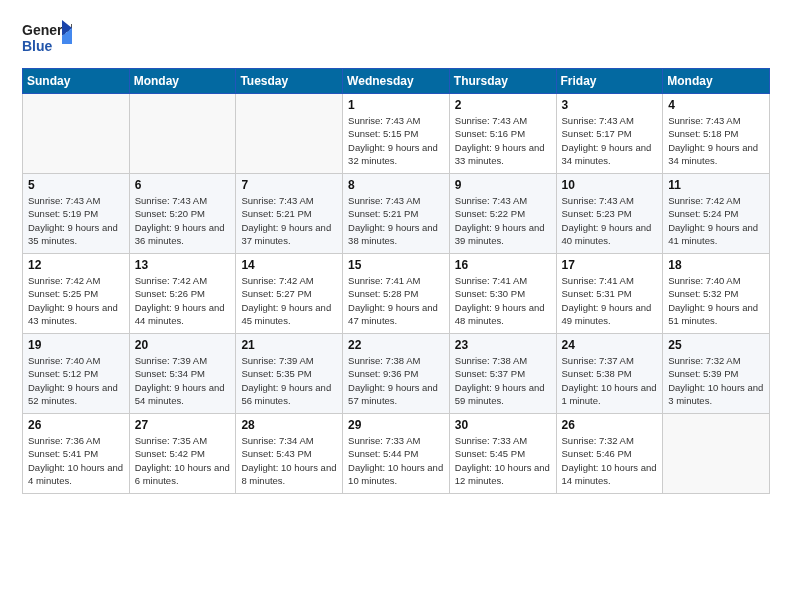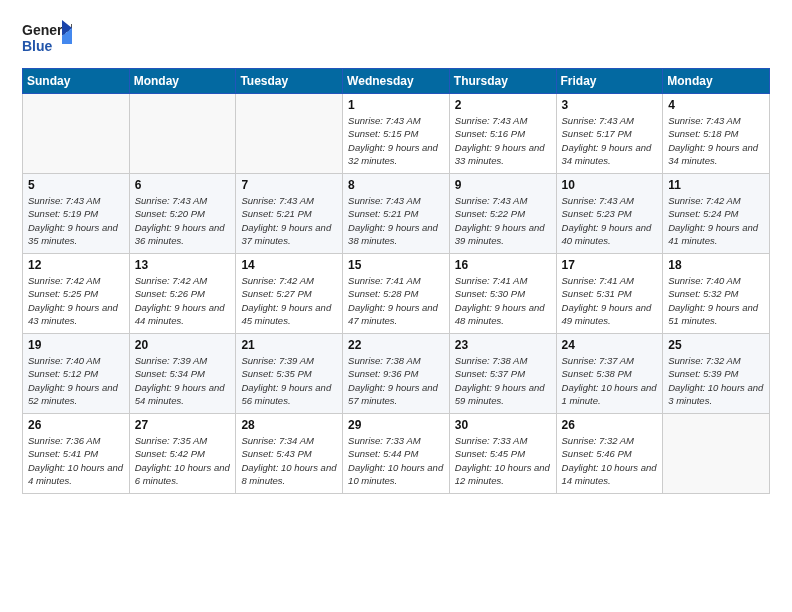--- a/index.html
+++ b/index.html
@@ -77,21 +77,20 @@
     .day-number {
       font-size: 12px;
       font-weight: bold;
       margin-bottom: 2px;
       color: #111;
     }
     .day-info {
       font-size: 9.5px;
       color: #333;
       line-height: 1.4;
-      font-style: italic;
     }
   </style>
 </head>
 <body>
 
 <div class="page">
   <div class="header">
     <div class="logo">
         <svg width="50" height="40" viewBox="0 0 50 40">
           <text x="0" y="17" font-size="14" font-weight="bold" fill="#222" font-family="Arial">General</text>

